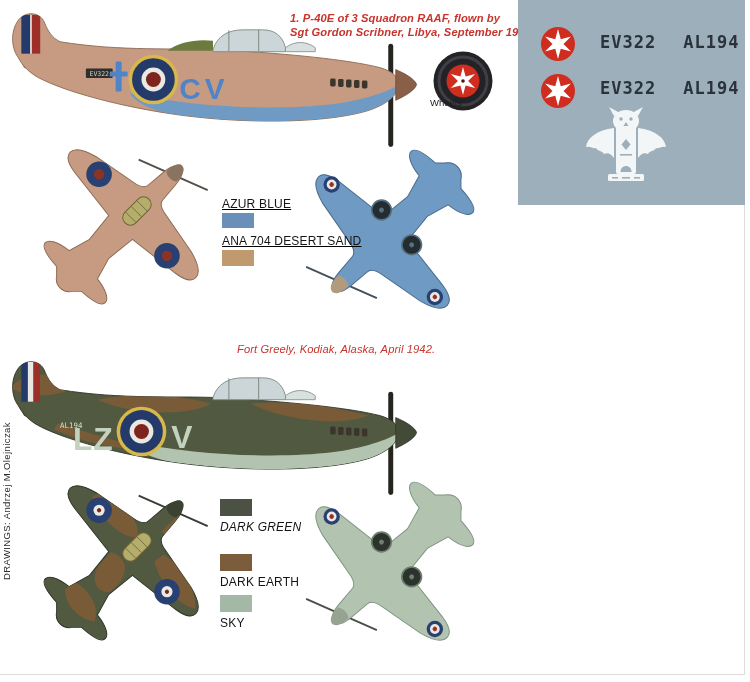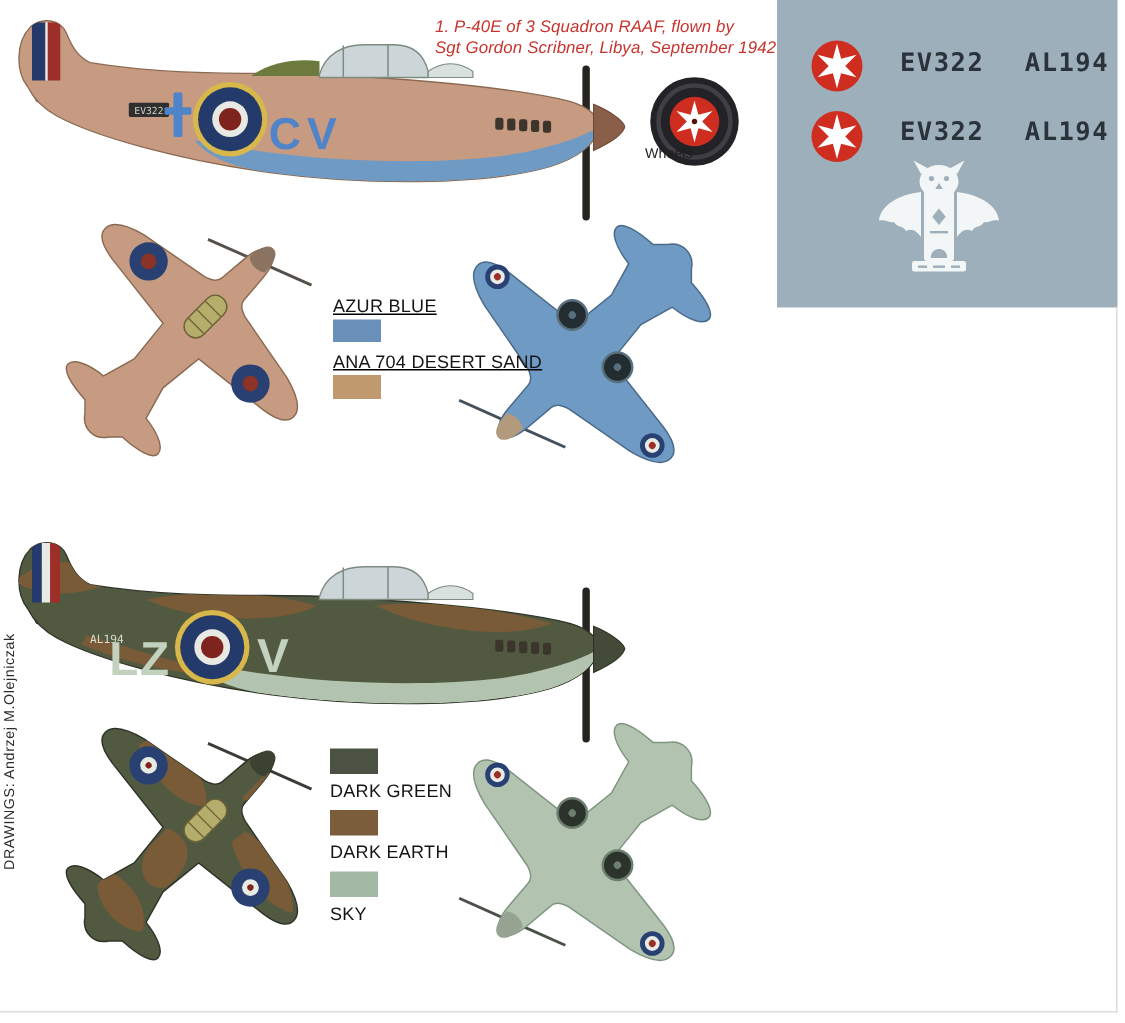--- a/index.html
+++ b/index.html
@@ -16,21 +16,21 @@
              font-weight:bold;font-size:17px;letter-spacing:1px;}
   .wheels-label{font-size:9.5px;color:#1d1d1d;}
   svg{display:block;}
   .borderline{background:#dcdcdc;}
 </style>
 </head>
 <body>
 
 <div id="sheet">
 
-  <div class="abs caption" style="left: 290px; top: 12px; color: rgb(200, 51, 45);">
+  <div class="abs caption" style="left: 290px; top: 12px; color: rgb(200, 51, 45); font-weight: bold;">
     <div>1. P-40E of 3 Squadron RAAF, flown by</div>
     <div>Sgt Gordon Scribner, Libya, September 1942.</div>
   </div>
 
   <svg class="abs" style="left:2px;top:6px;" width="418" height="143" viewBox="0 0 420 144">
     <defs>
       <clipPath id="fus1">
         <path d="M16,52 C8,42 8,22 18,12 C26,5 38,7 42,16 C46,26 50,32 58,36 C120,46 175,42 218,44 C288,48 348,54 380,62 C394,66 400,73 399,80 C398,90 386,100 366,106 C320,119 240,118 180,110 C120,102 62,86 36,72 C27,67 20,60 16,52 Z"></path>
       </clipPath>
     </defs>
@@ -131,20 +131,21 @@
   </svg>
 
   <div class="abs" style="left:222px;top:197px;text-decoration:underline;">
     <div class="swlabel">AZUR BLUE</div>
     <div class="swatch" style="height: 15px; margin: 2px 0px 6px; background-color: rgb(106, 144, 186);"></div>
     <div class="swlabel">ANA 704 DESERT SAND</div>
     <div class="swatch" style="height: 16px; margin: 2px 0px 0px; background-color: rgb(192, 154, 110);"></div>
   </div>
 
   <div class="abs caption" style="left: 237px; top: 343px; color: rgb(200, 51, 45);">
+    <div>Fort Greely, Kodiak, Alaska, April 1942.</div>
   </div>
 
   <svg class="abs" style="left:2px;top:354px;" width="418" height="143" viewBox="0 0 420 144">
     <defs>
       <clipPath id="fus2">
         <path d="M16,52 C8,42 8,22 18,12 C26,5 38,7 42,16 C46,26 50,32 58,36 C120,46 175,42 218,44 C288,48 348,54 380,62 C394,66 400,73 399,80 C398,90 386,100 366,106 C320,119 240,118 180,110 C120,102 62,86 36,72 C27,67 20,60 16,52 Z"></path>
       </clipPath>
     </defs>
     <path d="M20,58 C38,50 62,49 80,54 L76,66 C54,70 32,66 22,62 Z" fill="#42483a" stroke="#2f3428" stroke-width="0.7"></path>
     <rect x="388.5" y="38" width="5" height="104" rx="2.5" fill="#26241f"></rect>
@@ -241,21 +242,21 @@
       <g>
         <circle cx="213" cy="95" r="10" fill="#284072"></circle>
           <circle cx="213" cy="95" r="6" fill="#e8eae4"></circle>
           <circle cx="213" cy="95" r="2.8" fill="#9e2f28"></circle>
       </g>
     </g>
   </svg>
 
   <div class="abs" style="left:220px;top:499px;">
     <div class="swatch" style="height: 17px; margin-bottom: 4px; background-color: rgb(75, 82, 68);"></div>
-    <div class="swlabel" style="margin-bottom:6px;">DARK GREEN</div>
+    <div class="swlabel" style="margin-bottom:20px;font-style:italic;">DARK GREEN</div>
     <div class="swatch" style="height: 17px; margin-bottom: 4px; background-color: rgb(123, 93, 60);"></div>
     <div class="swlabel" style="margin-bottom:6px;">DARK EARTH</div>
     <div class="swatch" style="height: 17px; margin-bottom: 4px; background-color: rgb(163, 185, 166);"></div>
     <div class="swlabel">SKY</div>
   </div>
 
   <div class="abs credit" style="left:1px;top:424px;height:156px;">DRAWINGS: Andrzej M.Olejniczak</div>
 
   <div class="abs" style="left: 518px; top: 0px; width: 227px; height: 205px; background-color: rgb(157, 175, 186);">
     <svg class="abs" style="left:20px;top:24px;" width="40" height="40" viewBox="-20 -20 40 40">

